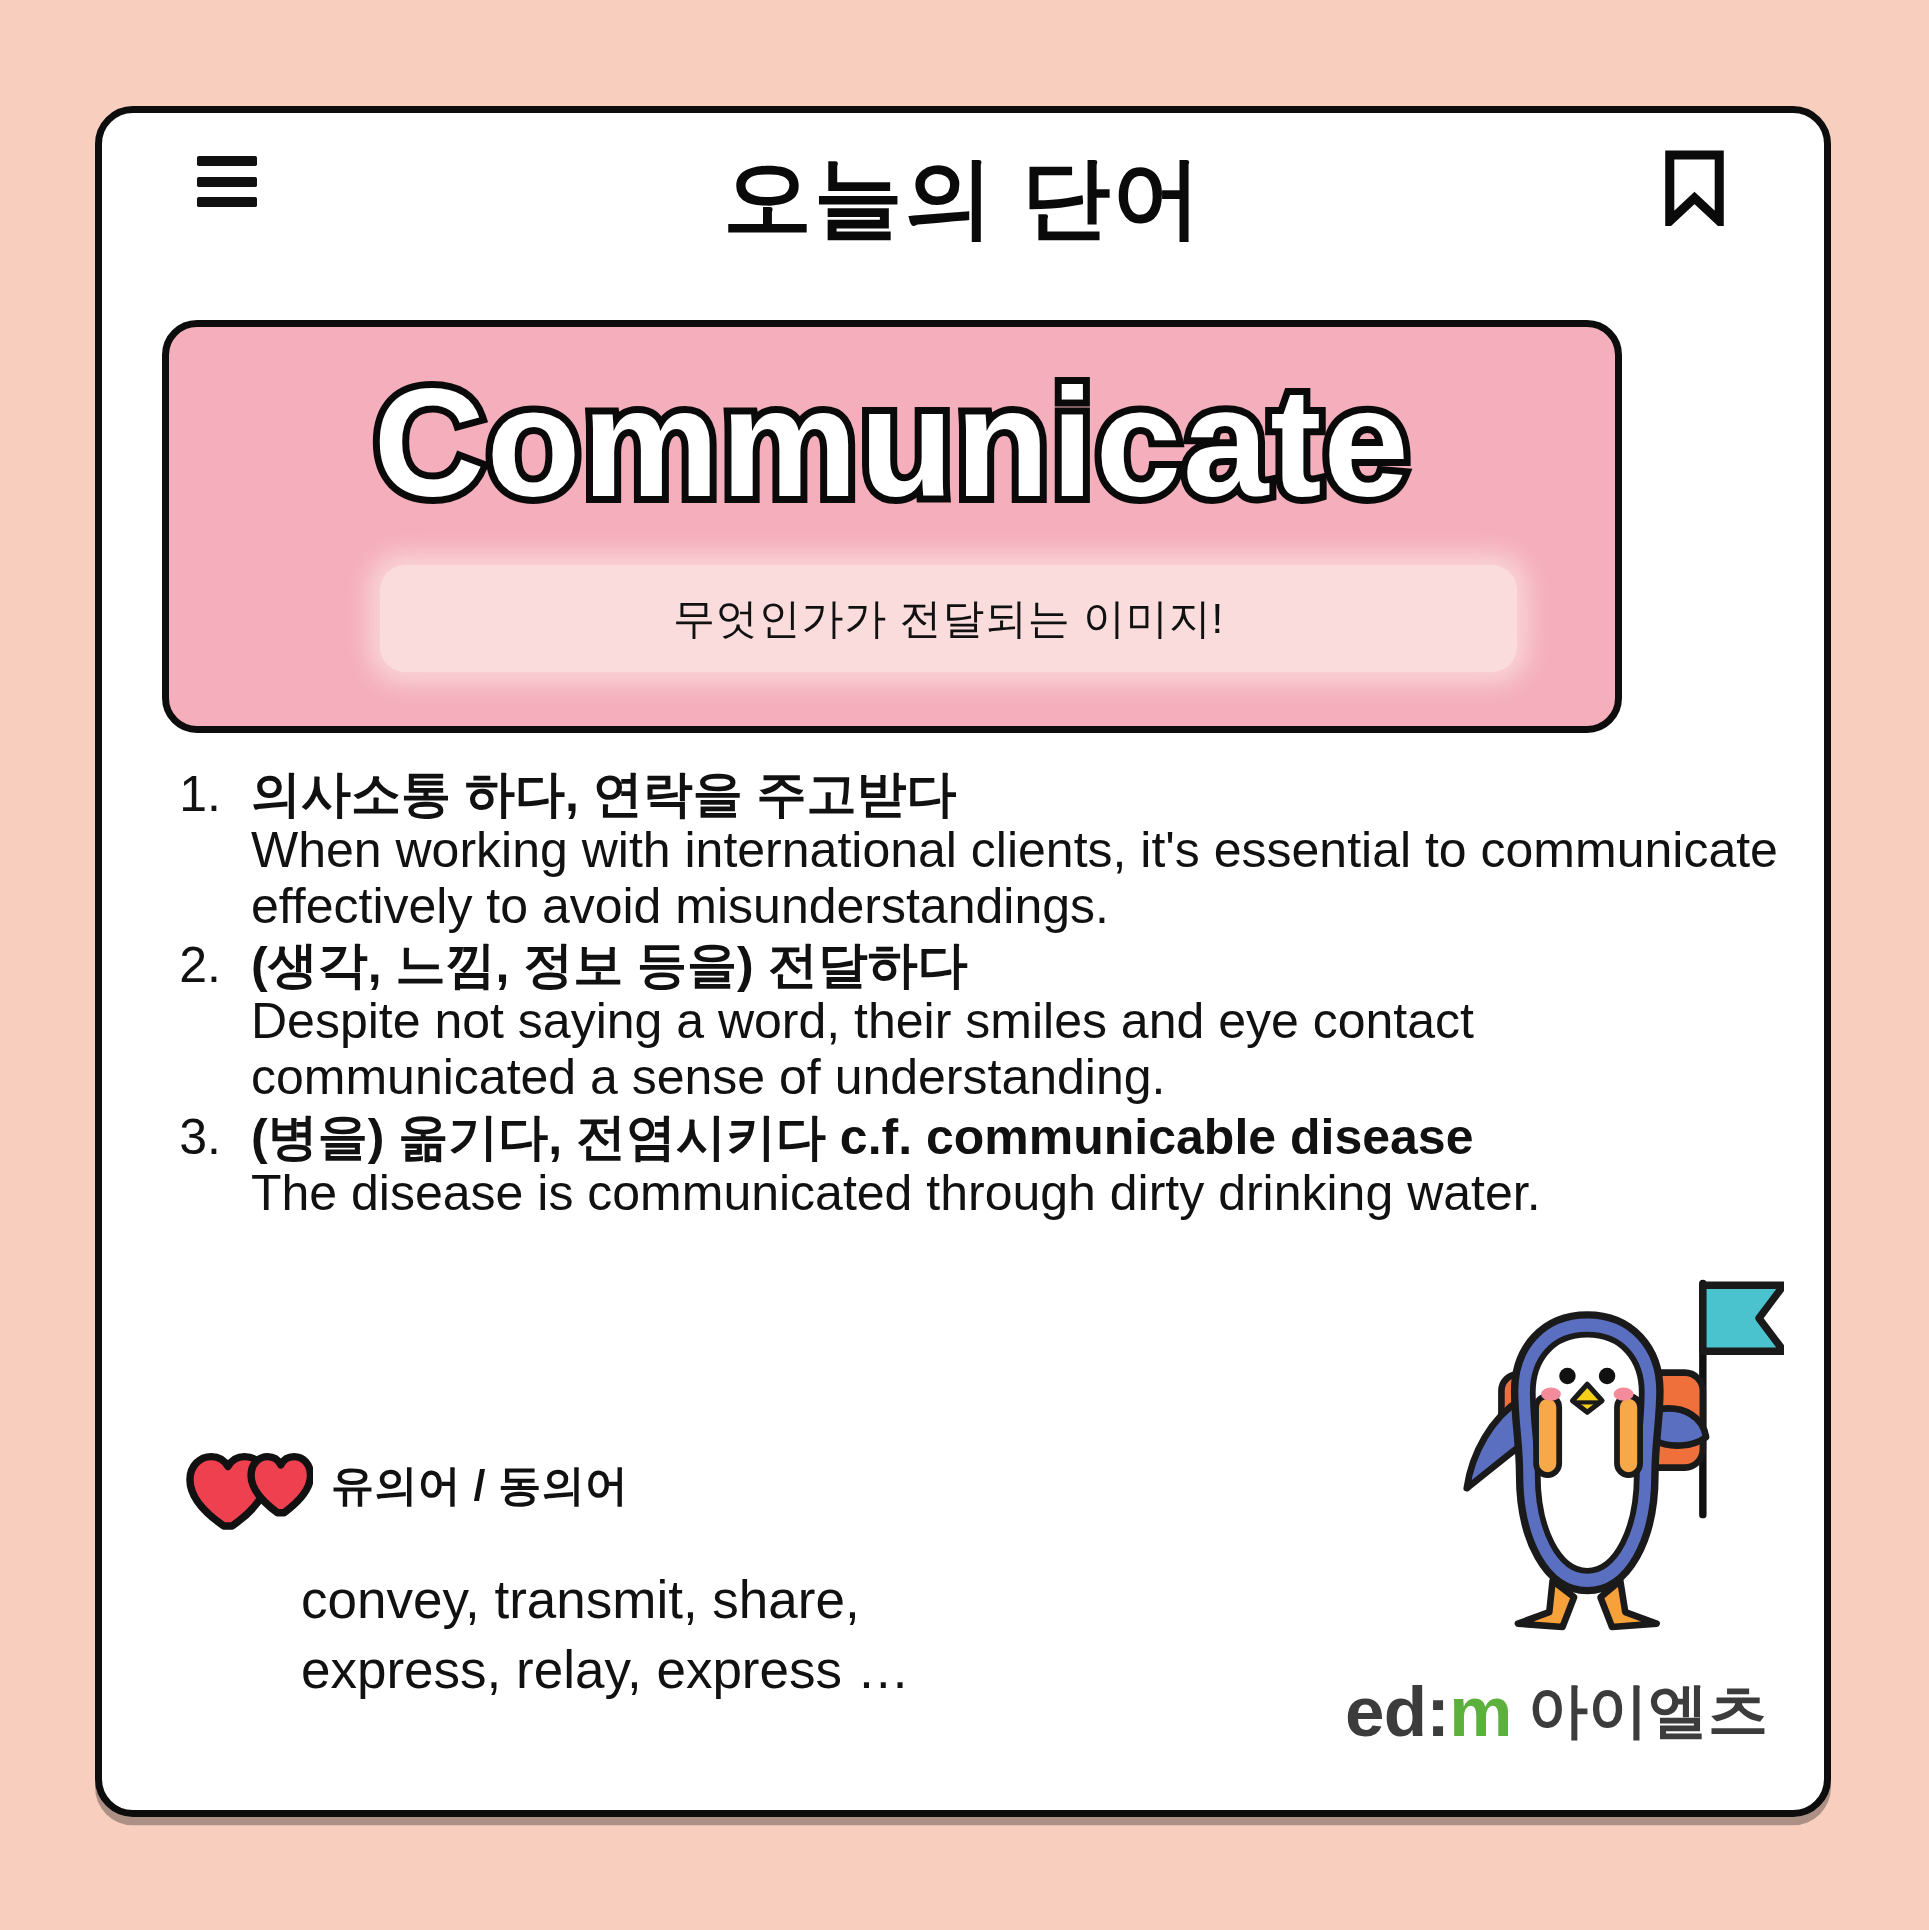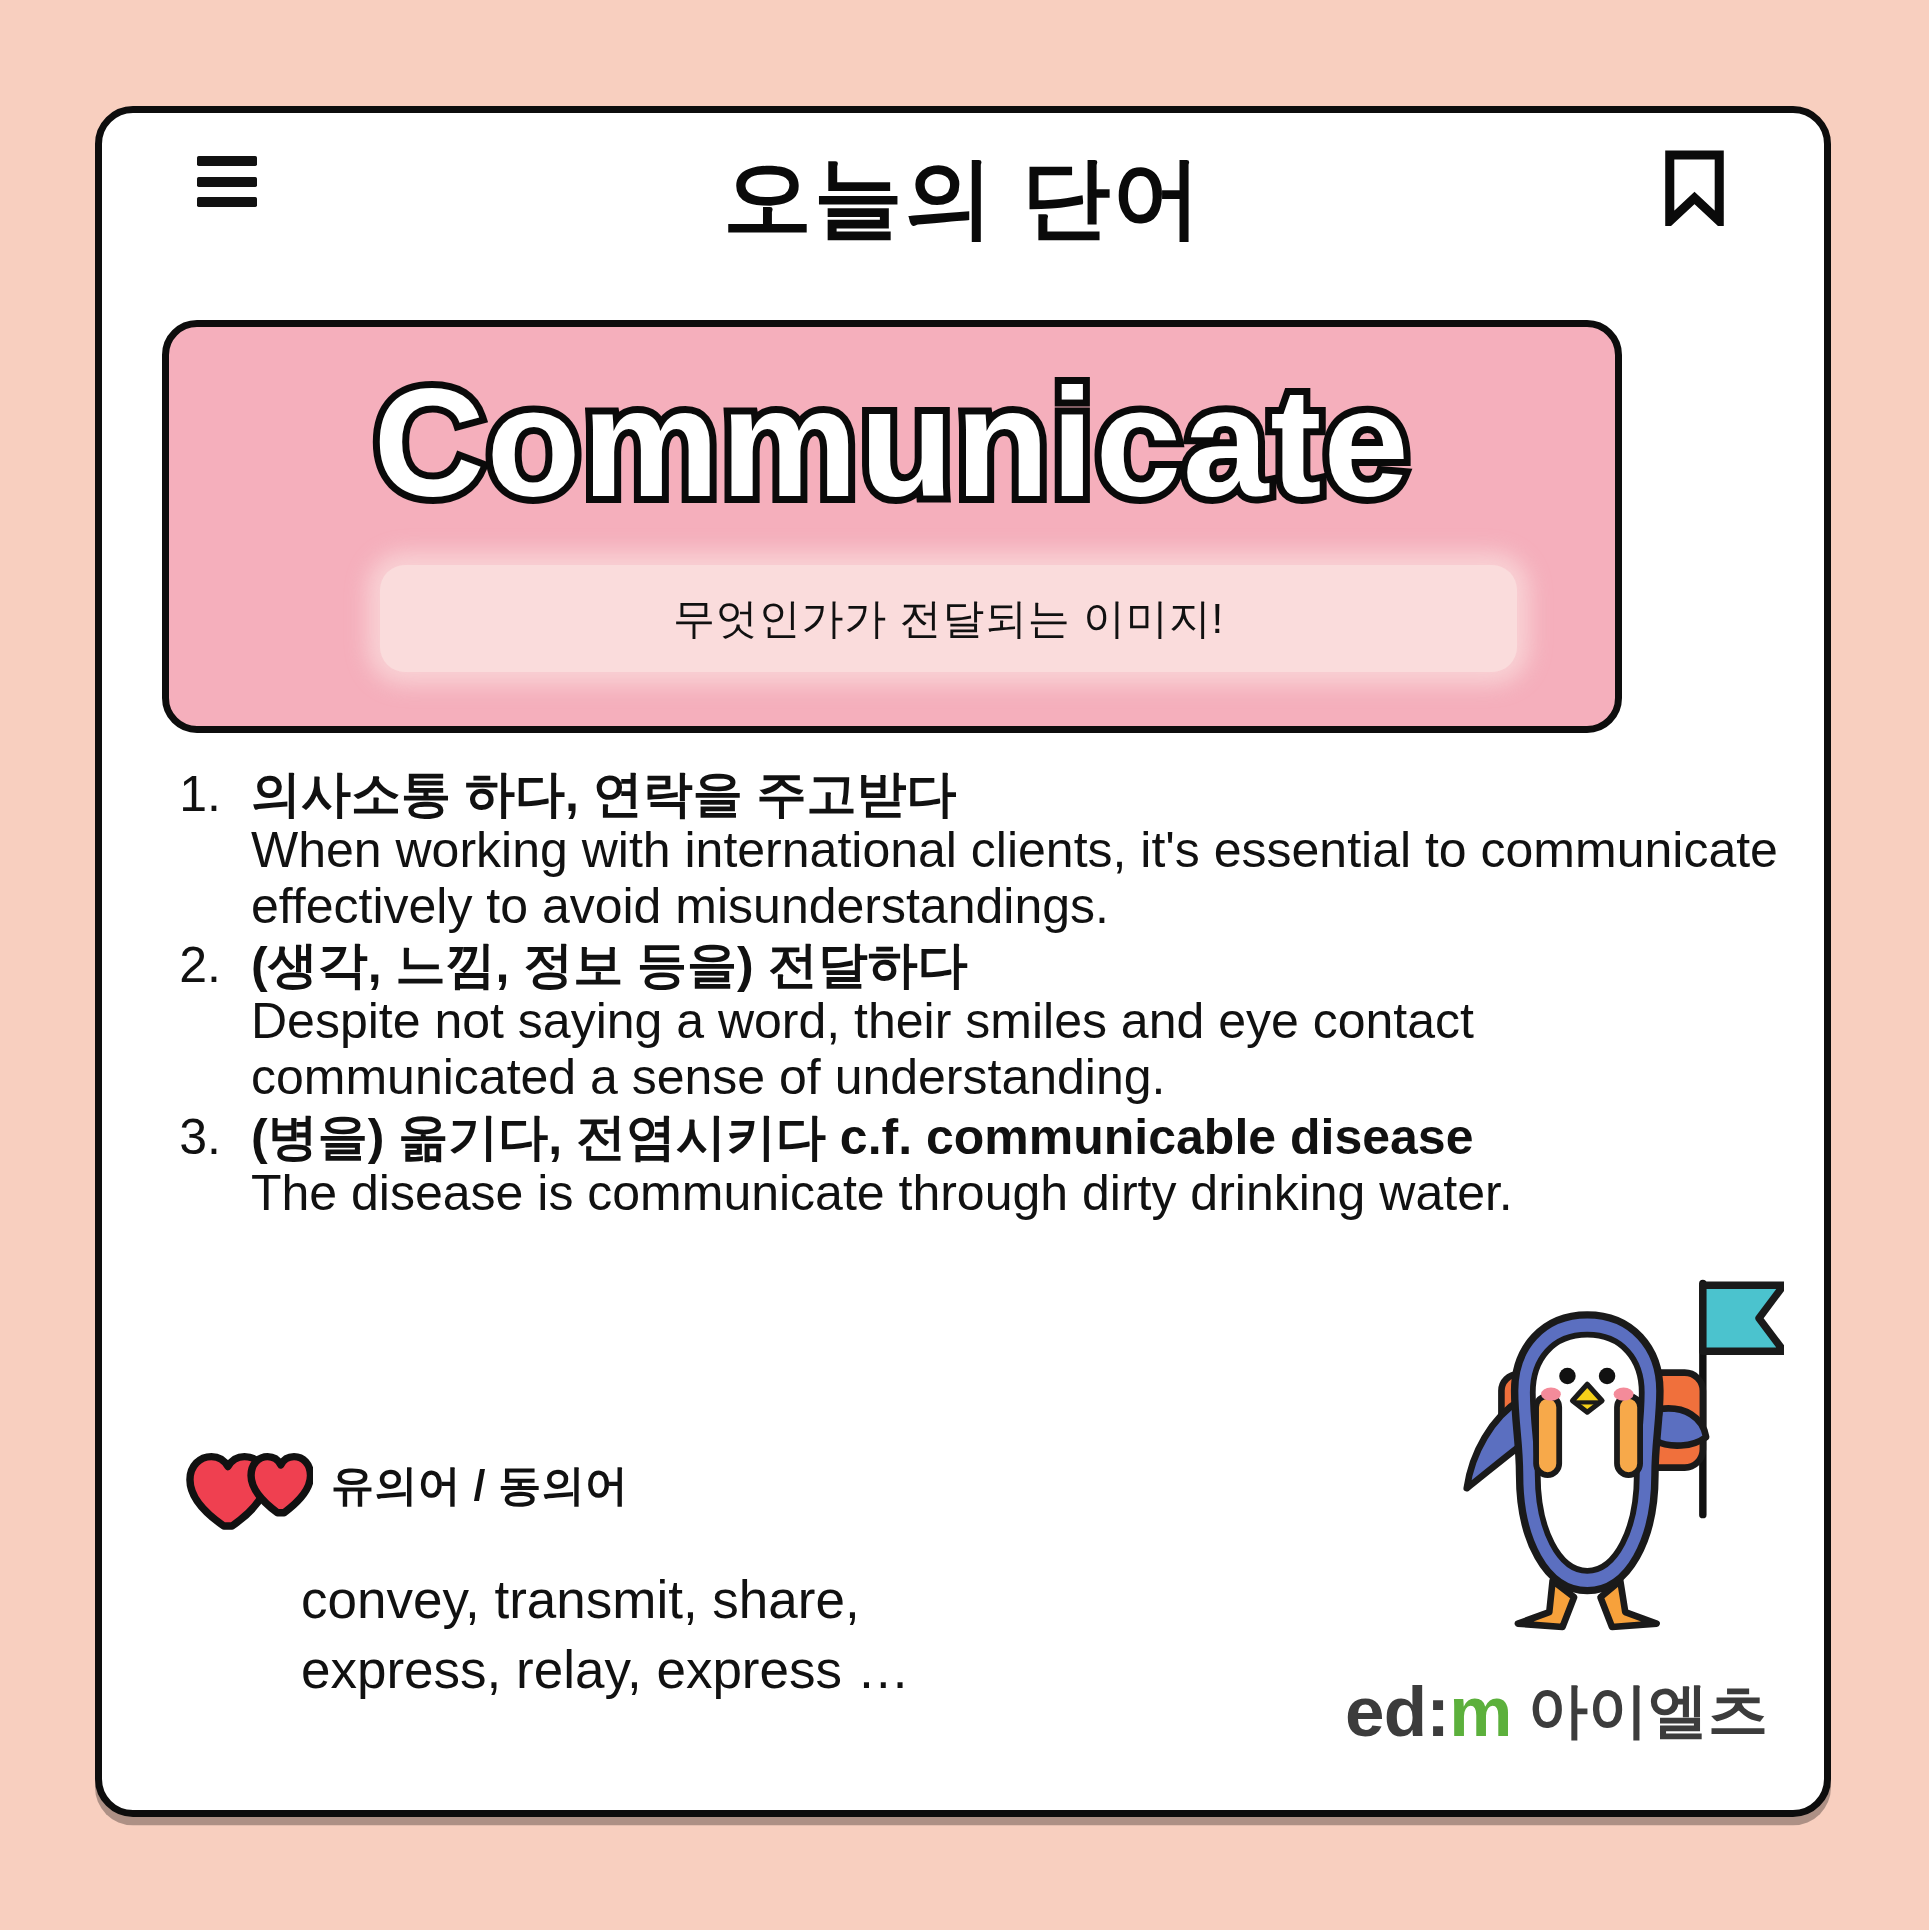--- a/index.html
+++ b/index.html
@@ -286,21 +286,21 @@
       <div class="def-body">
         <span class="def-ko">(생각, 느낌, 정보 등을) 전달하다</span>
         <span class="def-en">Despite not saying a word, their smiles and eye contact communicated a sense of understanding.</span>
       </div>
     </div>
 
     <div class="def-item">
       <div class="def-num">3.</div>
       <div class="def-body">
         <span class="def-ko">(병을) 옮기다, 전염시키다 c.f. communicable disease</span>
-        <span class="def-en">The disease is communicate through dirty drinking water.</span>
+        <span class="def-en">The disease is communicated through dirty drinking water.</span>
       </div>
     </div>
   </div>
 
   <div id="synonyms">
     <div id="syn-header">
       <div id="hearts-icon">
         <svg width="128" height="91" viewBox="0 0 155 110">
           <path d="M47 104 C18 84 6 66 6 48 C6 31 18 20 32 20 C41 20 48 25 52 32 C56 25 63 20 72 20 C86 20 98 31 98 48 C98 66 86 84 57 104 Z" fill="#EF4050" stroke="#111" stroke-width="9" stroke-linejoin="round"></path>
           <path d="M112 88 C89 71 80 57 80 43 C80 29 89 20 100 20 C107 20 113 24 116 30 C119 24 125 20 132 20 C143 20 152 29 152 43 C152 57 143 71 120 88 Z" fill="#EF4050" stroke="#111" stroke-width="9" stroke-linejoin="round"></path>

